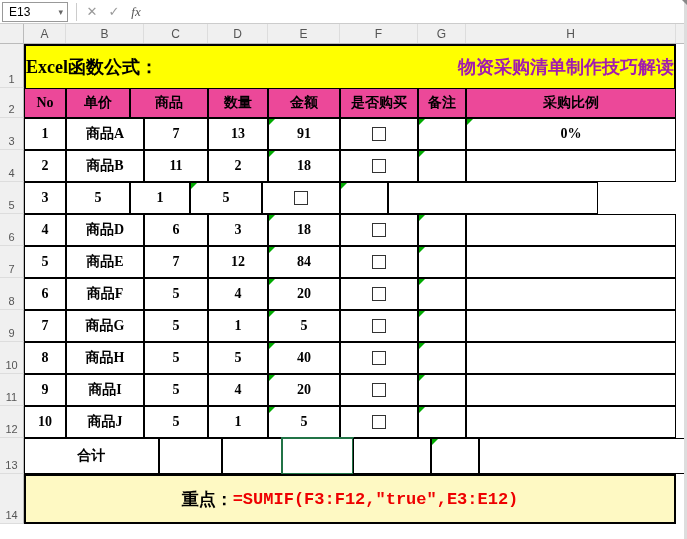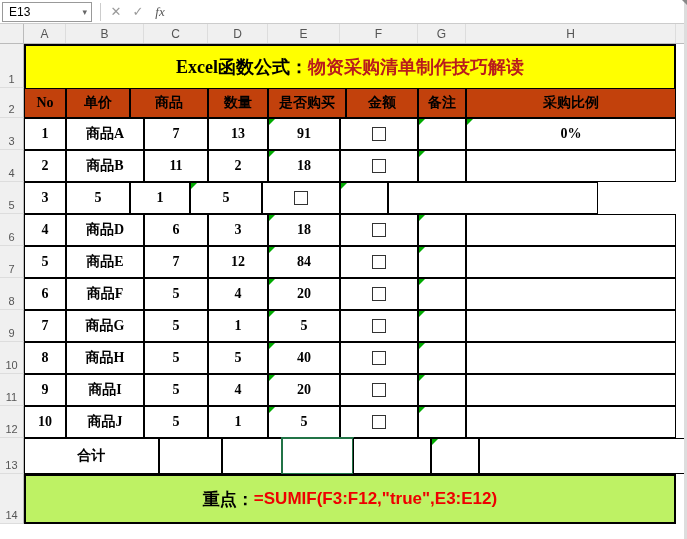--- a/index.html
+++ b/index.html
@@ -1,20 +1,20 @@
 <!DOCTYPE html>
 <html><head>
 <meta charset="utf-8">
 <style>
 * { box-sizing: border-box; margin: 0; padding: 0; }
 body { font-family: Arial, "Microsoft YaHei", sans-serif; font-size: 12px; background: #fff; width: 687px; height: 539px; overflow: hidden; }
 
 
 .formula-bar { display: flex; align-items: center; height: 24px; border-bottom: 1px solid #ccc; background: #fff; }
-.namebox { width: 90px; height: 20px; border: 1px solid #999; margin: 2px 4px 2px 2px; display: flex; align-items: center; padding-left: 6px; font-size: 12px; }
+.namebox { width: 66px; height: 20px; border: 1px solid #999; margin: 2px 4px 2px 2px; display: flex; align-items: center; padding-left: 6px; font-size: 12px; }
 .namebox-arrow { margin-left: auto; margin-right: 4px; font-size: 9px; color: #666; }
 .fb-divider { width: 1px; height: 18px; background: #ccc; margin: 0 4px; }
 .fb-btn { width: 22px; text-align: center; color: #999; font-size: 13px; cursor: pointer; }
 .fb-fx { font-style: italic; font-family: "Times New Roman", serif; color: #555; font-size: 13px; }
 .fb-input { flex: 1; height: 20px; padding-left: 6px; }
 
 
 .grid { position: relative; }
 
 
@@ -24,48 +24,48 @@
 .cA { width: 42px; } .cB { width: 78px; } .cC { width: 64px; } .cD { width: 60px; }
 .cE { width: 72px; } .cF { width: 78px; } .cG { width: 48px; } .cH { width: 210px; }
 
 
 .row { display: flex; }
 .rowh { width: 24px; background: #f0f0f0; border-right: 1px solid #bbb; border-bottom: 1px solid #ddd; text-align: center; color: #555; display: flex; align-items: flex-end; justify-content: center; padding-bottom: 2px; font-size: 11px; }
 .cell { border-right: 1px solid #d0d0d0; border-bottom: 1px solid #d0d0d0; display: flex; align-items: center; justify-content: center; position: relative; background: #fff; }
 
 
 .r1 { height: 44px; }
-.title-merge { width: 652px; background: #ffff00; border: 2px solid #000; border-bottom: none; font-size: 18px; font-weight: bold; font-family: "SimSun","Microsoft YaHei",serif; }
+.title-merge { width: 652px; background: #ffff00; border: 2px solid #000; border-bottom: none; font-size: 18px; font-weight: bold; font-family: "SimSun","Microsoft YaHei",serif; justify-content: space-between; }
 .title-black { color: #000; }
-.title-red { color: #b91c1c; }
+.title-red { color: #a21caf; }
 
 
 .r2 { height: 30px; }
-.hd { background: #c2410c; border: 1px solid #000; font-weight: bold; font-family: "SimSun","Microsoft YaHei",serif; font-size: 14px; }
+.hd { background: #ec4899; border: 1px solid #000; font-weight: bold; font-family: "SimSun","Microsoft YaHei",serif; font-size: 14px; }
 
 
 .rd { height: 32px; }
 .dc { border: 1px solid #000; font-weight: bold; font-family: "SimSun","Microsoft YaHei",serif; font-size: 14px; position: relative; }
 
 
 .tri::before { content: ""; position: absolute; top: 0; left: 0; width: 0; height: 0; border-left: 6px solid #0a0; border-bottom: 6px solid transparent; }
 
 
 .cb { width: 14px; height: 14px; border: 1px solid #333; }
 
 
 .sel { outline: 2px solid #217346; outline-offset: -1px; }
 
 
 .r13 { height: 36px; }
 .merge-ab { width: 136px; }
 
 
 .r14 { height: 50px; }
-.footer-merge { width: 652px; background: #bef264; border: 2px solid #000; font-size: 17px; font-weight: bold; font-family: Liberation Sans, sans-serif; }
+.footer-merge { width: 652px; background: #fef9c3; border: 2px solid #000; font-size: 17px; font-weight: bold; font-family: Liberation Mono, monospace; }
 .footer-black { color: #000; }
 .footer-red { color: #e00; }
 .resize-bar { position:absolute; right:0; top:0; width:3px; height:539px; background:#ddd; }
 .resize-bar::before { content:""; position:absolute; left:-2px; top:0; width:0; height:0; border-top:5px solid #888; border-left:5px solid transparent; border-right:5px solid transparent;}
 </style>
 </head>
 <body>
 
 <div class="formula-bar">
   <div class="namebox">
@@ -100,22 +100,22 @@
       <span class="title-red">物资采购清单制作技巧解读</span>
     </div>
   </div>
 
   <div class="row r2">
     <div class="rowh" style="height:30px">2</div>
     <div class="cell hd cA">No</div>
     <div class="cell hd cC">单价</div>
     <div class="cell hd cB">商品</div>
     <div class="cell hd cD">数量</div>
+    <div class="cell hd cE">金额</div>
     <div class="cell hd cF">是否购买</div>
-    <div class="cell hd cE">金额</div>
     <div class="cell hd cG">备注</div>
     <div class="cell hd cH">采购比例</div>
   </div>
 
   <div id="data-rows">
       <div class="row rd">
     <div class="rowh" style="height:32px">3</div>
     <div class="cell dc cA">1</div>
     <div class="cell dc cB">商品A</div>
     <div class="cell dc cC">7</div>

